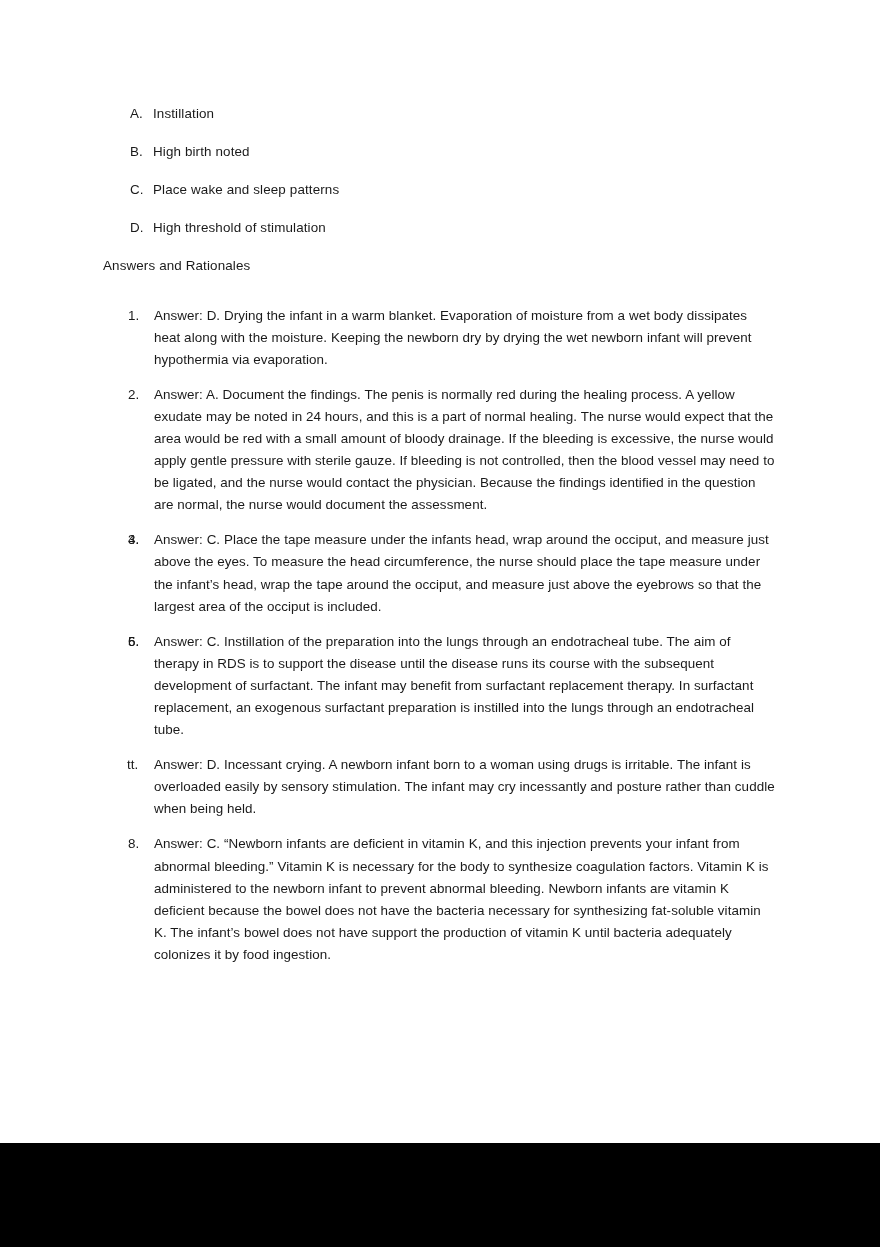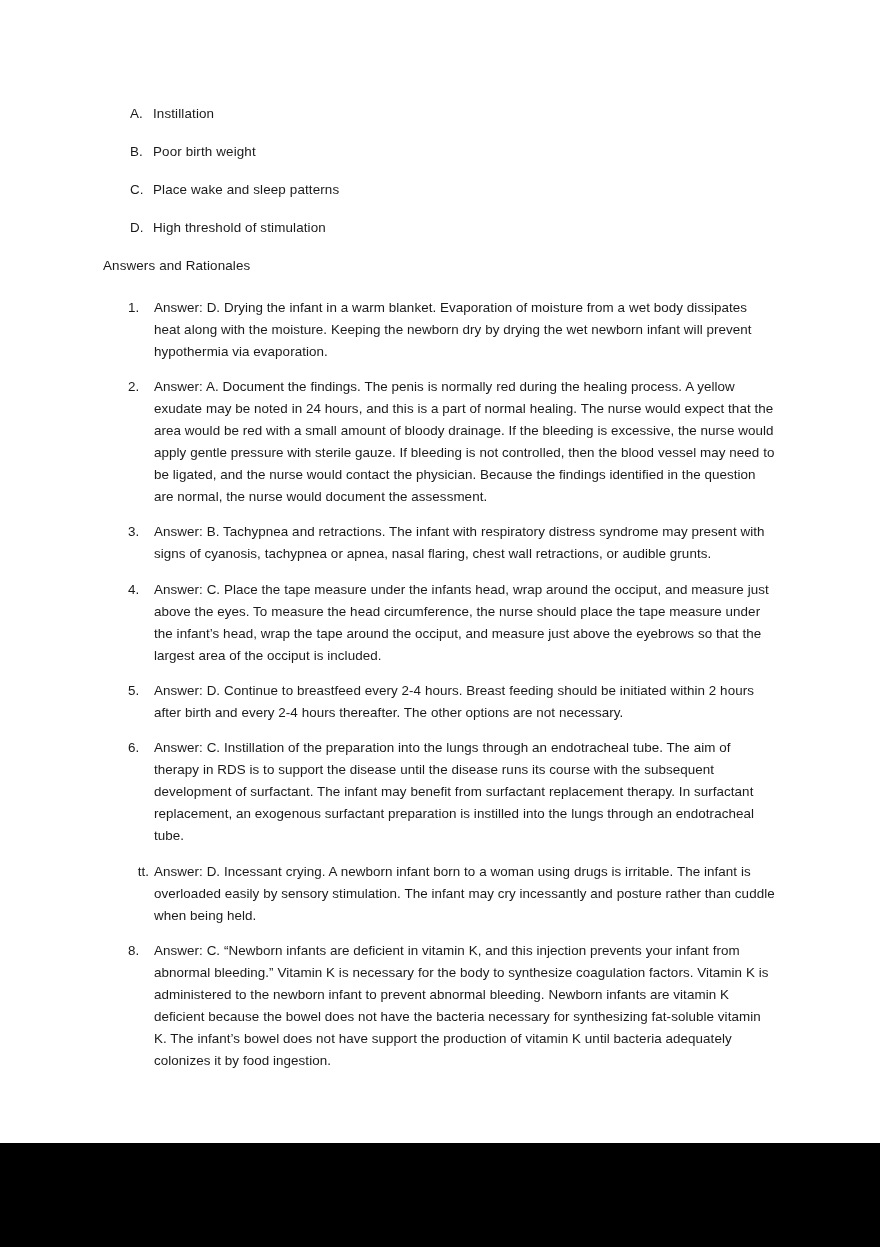--- a/index.html
+++ b/index.html
@@ -46,21 +46,21 @@
   .option-marker {
     position: absolute;
     left: 130px;
     top: 0;
     font-size: 13.4px;
     line-height: 21.5px;
   }
 
   
   .section-heading {
-    margin: 16px 0 20px 0;
+    margin: 16px 0 28px 0;
     padding-left: 103px;
     font-size: 13.4px;
     line-height: 21.5px;
     font-weight: normal;
     letter-spacing: 0.01em;
   }
 
   
   .rationale-list {
     margin: 0;
@@ -81,21 +81,20 @@
     position: absolute;
     left: 128px;
     top: 0;
     width: 22px;
     text-align: left;
     font-size: 13.4px;
     line-height: 22.1px;
   }
   .rationale-marker.wide {
     left: 127px;
-    text-align: right;
   }
 
   
   .bottom-band {
     position: absolute;
     left: 0;
     bottom: 0;
     width: 880px;
     height: 104px;
     background: #000000;
@@ -107,21 +106,21 @@
 <div class="page">
   <div class="content">
 
     <ul class="option-list">
       <li class="option-item">
         <span class="option-marker">A.</span>
         <span class="option-text">Instillation</span>
       </li>
       <li class="option-item">
         <span class="option-marker">B.</span>
-        <span class="option-text">Poor birth weight</span>
+        <span class="option-text">High birth noted</span>
       </li>
       <li class="option-item">
         <span class="option-marker">C.</span>
         <span class="option-text">Place wake and sleep patterns</span>
       </li>
       <li class="option-item">
         <span class="option-marker">D.</span>
         <span class="option-text">High threshold of stimulation</span>
       </li>
     </ul>
@@ -132,29 +131,27 @@
       <li class="rationale-item">
         <span class="rationale-marker">1.</span>
         <span class="rationale-text">Answer:  D. Drying the infant in a warm blanket. Evaporation of moisture from a wet body dissipates heat along with the moisture. Keeping the newborn dry by drying the wet newborn infant will prevent hypothermia via evaporation.</span>
       </li>
       <li class="rationale-item">
         <span class="rationale-marker">2.</span>
         <span class="rationale-text">Answer:  A. Document the findings. The penis is normally red during the healing process. A yellow exudate may be noted in 24 hours, and this is a part of normal healing. The nurse would expect that the area would be red with a small amount of bloody drainage. If the bleeding is excessive, the nurse would apply gentle pressure with sterile gauze. If bleeding is not controlled, then the blood vessel may need to be ligated, and the nurse would contact the physician. Because the findings identified in the question are normal, the nurse would document the assessment.</span>
       </li>
       <li class="rationale-item">
         <span class="rationale-marker">3.</span>
-        <span class="rationale-text">Answer: B. Tachypnea and retractions. The infant with respiratory distress syndrome may present with signs of cyanosis, tachypnea or apnea, nasal flaring, chest wall retractions, or audible grunts.</span>
       </li>
       <li class="rationale-item">
         <span class="rationale-marker">4.</span>
         <span class="rationale-text">Answer: C. Place the tape measure under the infants head, wrap around the occiput, and measure just above the eyes. To measure the head circumference, the nurse should place the tape measure under the infant’s head, wrap the tape around the occiput, and measure just above the eyebrows so that the largest area of the occiput is included.</span>
       </li>
       <li class="rationale-item">
         <span class="rationale-marker">5.</span>
-        <span class="rationale-text">Answer: D. Continue to breastfeed every 2-4 hours. Breast feeding should be initiated within 2 hours after birth and every 2-4 hours thereafter. The other options are not necessary.</span>
       </li>
       <li class="rationale-item">
         <span class="rationale-marker">6.</span>
         <span class="rationale-text">Answer: C. Instillation of the preparation into the lungs through an endotracheal tube. The aim of therapy in RDS is to support the disease until the disease runs its course with the subsequent development of surfactant. The infant may benefit from surfactant replacement therapy. In surfactant replacement, an exogenous surfactant preparation is instilled into the lungs through an endotracheal tube.</span>
       </li>
       <li class="rationale-item">
         <span class="rationale-marker wide">tt.</span>
         <span class="rationale-text"> Answer: D. Incessant crying. A newborn infant born to a woman using drugs is irritable. The infant is overloaded easily by sensory stimulation. The infant may cry incessantly and posture rather than cuddle when being held.</span>
       </li>
       <li class="rationale-item">

